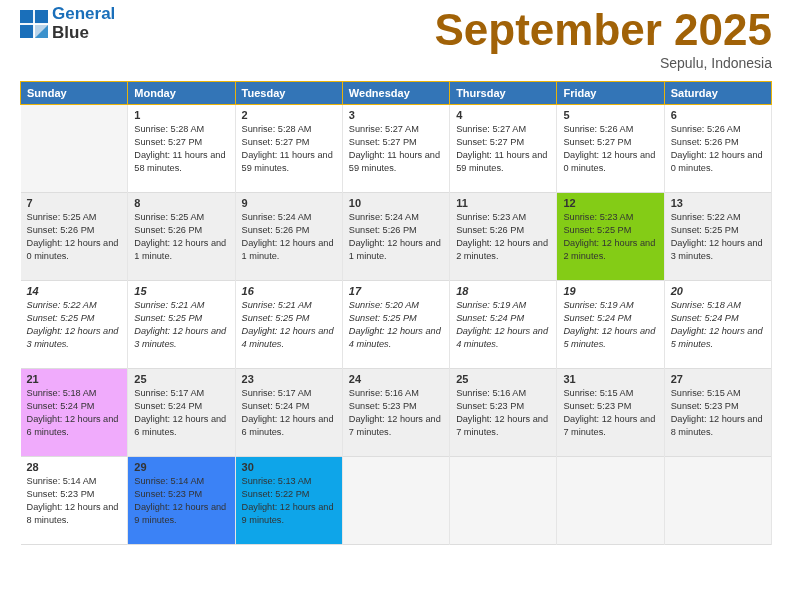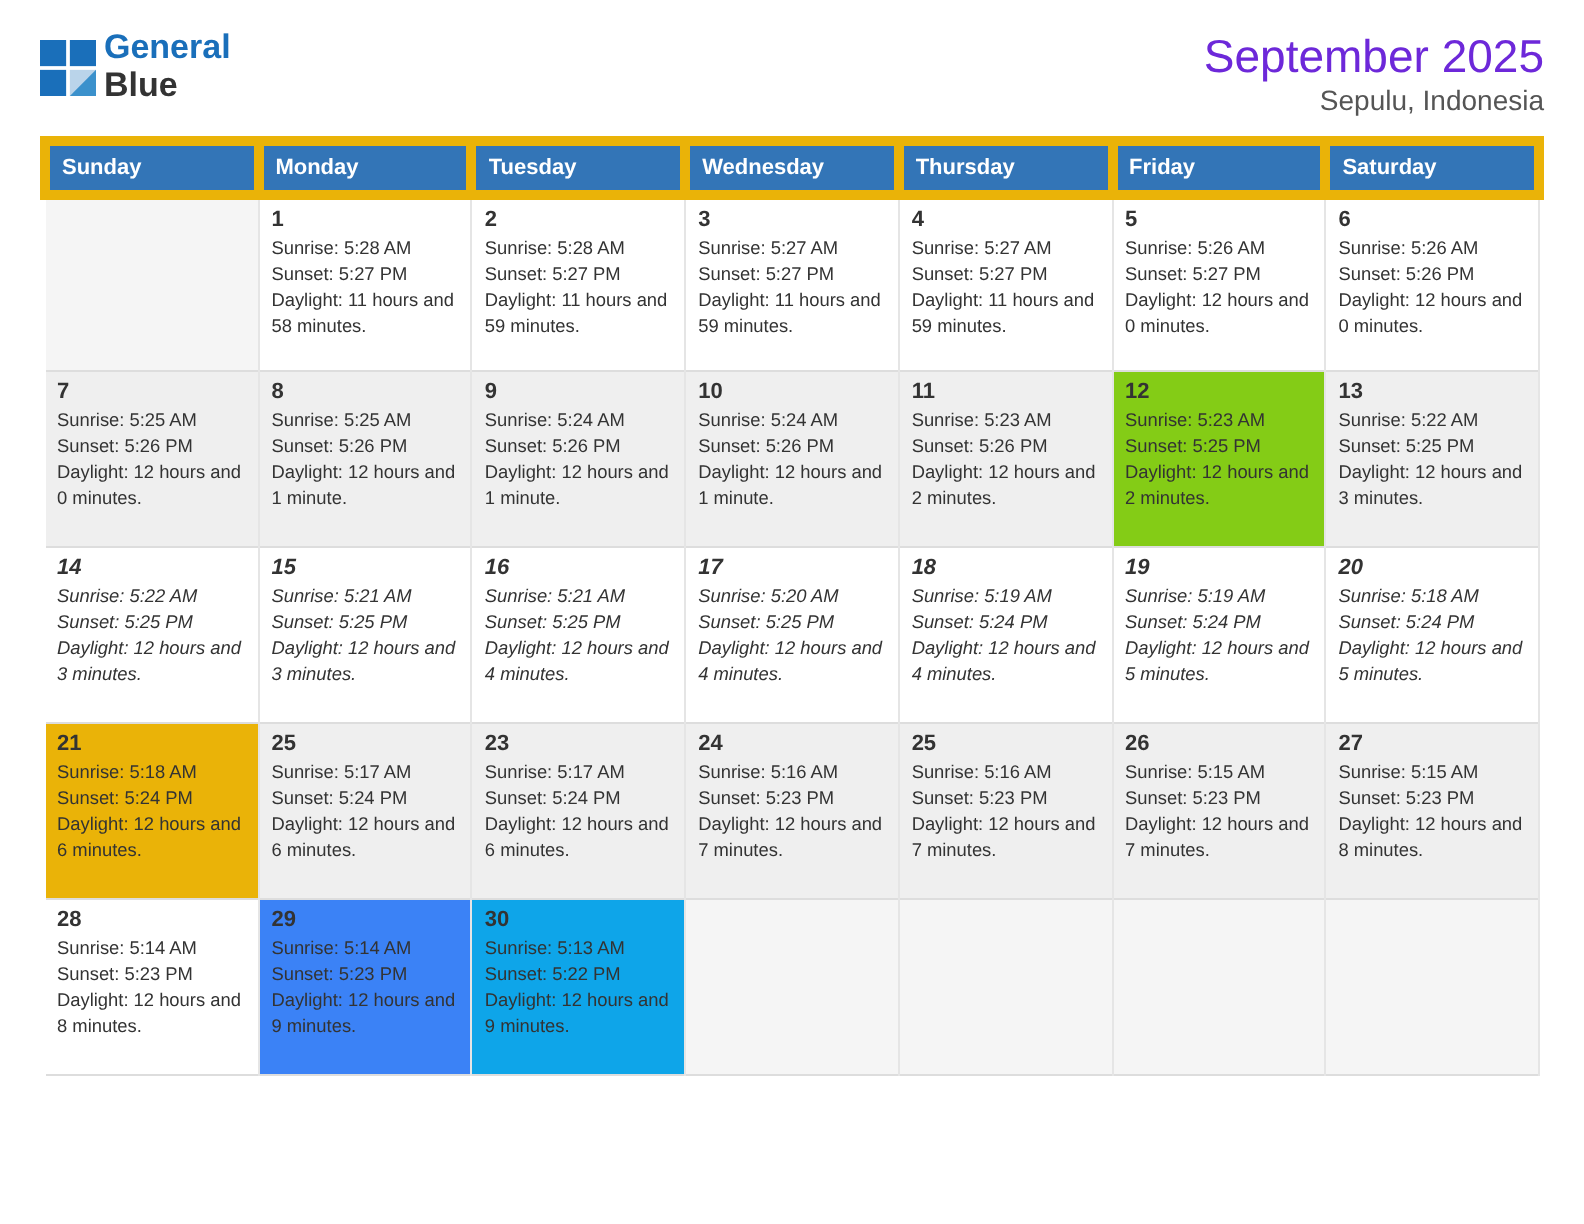--- a/index.html
+++ b/index.html
@@ -7,64 +7,64 @@
       font-family: Arial, sans-serif;
       background: #fff;
       width: 792px;
       height: 612px;
       overflow: hidden;
     }
     .page {
       width: 792px;
       height: 548px;
       background: #fff;
-      padding: 15px 20px;
+      padding: 5px 20px;
     }
     .header {
       display: flex;
       justify-content: space-between;
       align-items: flex-start;
       margin-bottom: 10px;
     }
     .logo {
       display: flex;
       align-items: center;
     }
     .logo-icon {
       width: 28px;
       height: 28px;
       margin-right: 4px;
     }
     .title-section {
       text-align: right;
     }
     .month-title {
-      font-size: 23px;
-      font-weight: normal;
-      color: #6d28d9;
+      font-size: 44px;
+      font-weight: bold;
+      color: #a16207;
     }
     .location {
       font-size: 14px;
       color: #555;
     }
     table {
       width: 100%;
       border-collapse: collapse;
       font-size: 10px;
     }
     thead tr {
       background: #3375b7;
     }
     thead th {
       color: #fff;
       padding: 5px 6px;
       text-align: left;
       font-size: 11px;
       font-weight: 600;
-      border: 5px solid #eab308;
+      border: 1px solid #eab308;
     }
     tbody tr {
       border-bottom: 1px solid #ddd;
     }
     tbody tr:nth-child(even) {
       background: #f9f9f9;
     }
     tbody tr:nth-child(odd) {
       background: #fff;
     }
@@ -206,42 +206,42 @@
           <td style="background: rgb(255, 255, 255);">
             <span class="day-number">19</span>
             <div class="cell-text">Sunrise: 5:19 AM<br>Sunset: 5:24 PM<br>Daylight: 12 hours and 5 minutes.</div>
           </td>
           <td style="background: rgb(255, 255, 255);">
             <span class="day-number">20</span>
             <div class="cell-text">Sunrise: 5:18 AM<br>Sunset: 5:24 PM<br>Daylight: 12 hours and 5 minutes.</div>
           </td>
         </tr>
         <tr style="background: rgb(239, 239, 239);">
-          <td style="background: #eab308; margin-left: 24px;">
+          <td style="background: #f0abfc; margin-left: 24px;">
             <span class="day-number">21</span>
             <div class="cell-text">Sunrise: 5:18 AM<br>Sunset: 5:24 PM<br>Daylight: 12 hours and 6 minutes.</div>
           </td>
           <td style="background: rgb(239, 239, 239);">
             <span class="day-number">25</span>
             <div class="cell-text">Sunrise: 5:17 AM<br>Sunset: 5:24 PM<br>Daylight: 12 hours and 6 minutes.</div>
           </td>
           <td style="background: rgb(239, 239, 239);">
             <span class="day-number">23</span>
             <div class="cell-text">Sunrise: 5:17 AM<br>Sunset: 5:24 PM<br>Daylight: 12 hours and 6 minutes.</div>
           </td>
           <td style="background: rgb(239, 239, 239);">
             <span class="day-number">24</span>
             <div class="cell-text">Sunrise: 5:16 AM<br>Sunset: 5:23 PM<br>Daylight: 12 hours and 7 minutes.</div>
           </td>
           <td style="background: rgb(239, 239, 239);">
             <span class="day-number">25</span>
             <div class="cell-text">Sunrise: 5:16 AM<br>Sunset: 5:23 PM<br>Daylight: 12 hours and 7 minutes.</div>
           </td>
           <td style="background: rgb(239, 239, 239);">
-            <span class="day-number">26</span>
+            <span class="day-number">31</span>
             <div class="cell-text">Sunrise: 5:15 AM<br>Sunset: 5:23 PM<br>Daylight: 12 hours and 7 minutes.</div>
           </td>
           <td style="background: rgb(239, 239, 239);">
             <span class="day-number">27</span>
             <div class="cell-text">Sunrise: 5:15 AM<br>Sunset: 5:23 PM<br>Daylight: 12 hours and 8 minutes.</div>
           </td>
         </tr>
         <tr style="background: rgb(255, 255, 255);">
           <td style="background: rgb(255, 255, 255);">
             <span class="day-number">28</span>

